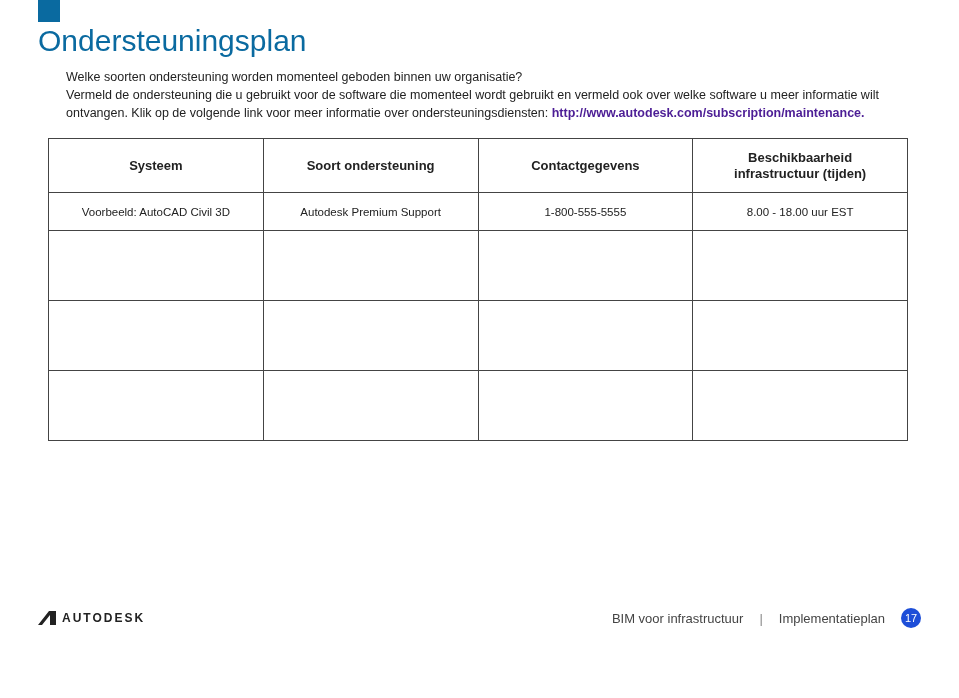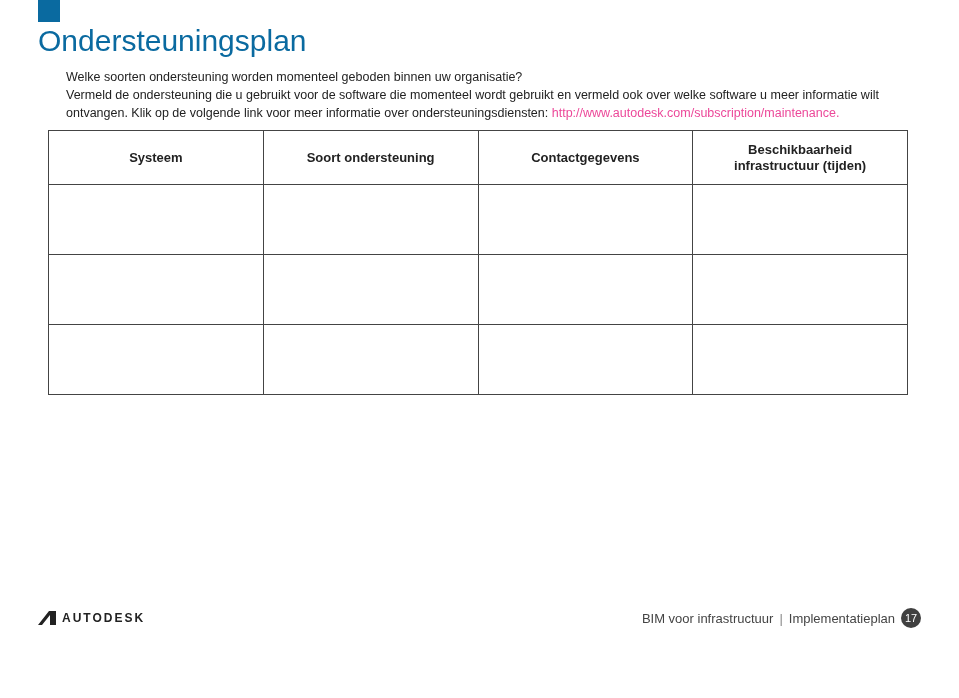--- a/index.html
+++ b/index.html
@@ -1,33 +1,33 @@
 <!DOCTYPE html>
 <html><head>
 <meta charset="utf-8">
 <style>
   * { box-sizing: border-box; margin: 0; padding: 0; }
   html, body { width: 959px; height: 698px; font-family: "Segoe UI", Arial, sans-serif; background: #fff; color: #222; }
   .page { position: relative; width: 959px; height: 660px; padding: 18px 38px 0 38px; }
   .corner-tab { position: absolute; top: 0; left: 38px; width: 22px; height: 22px; background: #0a6aa0; }
   .title { color: #0a6aa0; font-size: 30px; font-weight: 400; margin-top: 6px; margin-bottom: 10px; }
-  .intro { font-size: 12.5px; line-height: 1.45; color: #222; max-width: 820px; margin-left: 28px; margin-bottom: 8px; }
-  .link { color: #ec4899; }
+  .intro { font-size: 12.5px; line-height: 1.45; color: #222; max-width: 820px; margin-left: 28px; margin-bottom: 16px; }
+  .link { color: #4c1d95; font-weight: bold; }
   .table-wrap { margin-left: 10px; width: 860px; }
   table { border-collapse: collapse; width: 100%; table-layout: fixed; }
   th, td { border: 1px solid #444; padding: 8px 10px; vertical-align: middle; }
   th { background: #fff; font-weight: 700; font-size: 13px; text-align: center; height: 54px; line-height: 1.25; }
   td { font-size: 11.5px; text-align: center; height: 38px; }
   .empty-row td { height: 70px; }
   .footer { position: absolute; bottom: 32px; left: 38px; right: 38px; display: flex; align-items: center; justify-content: space-between; }
   .logo { display: flex; align-items: center; gap: 6px; }
   .logo-text { font-size: 12px; letter-spacing: 2px; font-weight: 600; color: #222; }
-  .foot-right { display: flex; align-items: center; gap: 6px; font-size: 13px; color: #444; justify-content: center; }
+  .foot-right { display: flex; align-items: center; gap: 16px; font-size: 13px; color: #444; justify-content: center; }
   .sep { color: #888; }
-  .page-badge { width: 20px; height: 20px; border-radius: 50%; background: #404040; color: #fff; font-size: 11px; display: flex; align-items: center; justify-content: center; }
+  .page-badge { width: 20px; height: 20px; border-radius: 50%; background: #1d4ed8; color: #fff; font-size: 11px; display: flex; align-items: center; justify-content: center; }
 </style>
 </head>
 <body>
 
 <div class="page">
   <div class="corner-tab"></div>
 
   <h1 class="title">Ondersteuningsplan</h1>
 
   <div class="intro">
@@ -43,20 +43,26 @@
           <th>Systeem</th>
           <th>Soort ondersteuning</th>
           <th>Contactgegevens</th>
           <th>
             <span>Beschikbaarheid</span><br>
             <span>infrastructuur (tijden)</span>
           </th>
         </tr>
       </thead>
       <tbody>
+        <tr>
+          <td>Voorbeeld: AutoCAD Civil 3D</td>
+          <td>Autodesk Premium Support</td>
+          <td>1-800-555-5555</td>
+          <td>8.00 - 18.00 uur EST</td>
+        </tr>
         <tr class="empty-row">
           <td></td>
           <td></td>
           <td></td>
           <td></td>
         </tr>
         <tr class="empty-row">
           <td></td>
           <td></td>
           <td></td>

